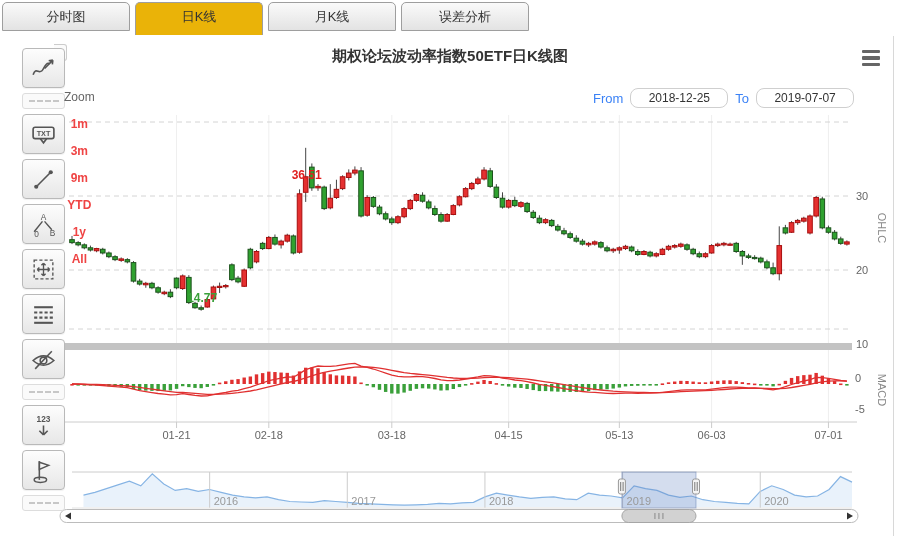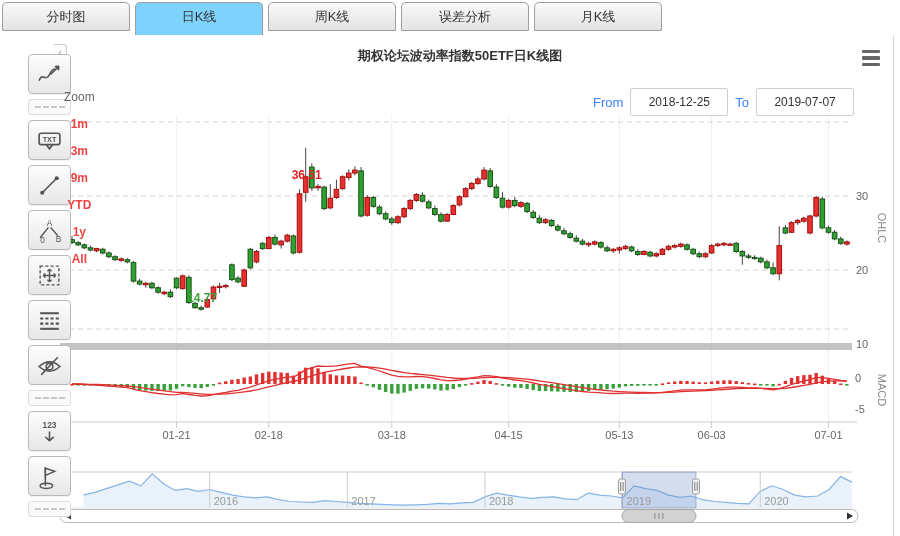--- a/index.html
+++ b/index.html
@@ -5,46 +5,46 @@
   html,body{margin:0;padding:0;background:#fff;width:900px;height:536px;overflow:hidden;
     font-family:"Liberation Sans","DejaVu Sans",sans-serif;}
   #stage{position:relative;width:900px;height:536px;background:#fff;}
   svg text{font-family:"Liberation Sans","DejaVu Sans",sans-serif;}
 
   
   .tabbar{position:absolute;left:2px;top:2px;display:flex;gap:5px;align-items:flex-start;z-index:5;}
   .tab{box-sizing:border-box;width:128px;height:29px;line-height:27px;text-align:center;
     font-size:13px;color:#333;background:linear-gradient(#fafafa,#e3e3e3);
     border:1px solid #9e9e9e;border-radius:5px 5px 0 0;cursor:pointer;}
-  .tab.active{height:33px;background:#7dd3fc;border-bottom:none;font-weight:normal;}
+  .tab.active{height:33px;background:#eab308;border-bottom:none;font-weight:normal;}
 
   
-  .sidebar{position:absolute;left:28px;top:48px;display:flex;flex-direction:column;gap:5px;z-index:5;margin-top:6px;}
+  .sidebar{position:absolute;left:22px;top:48px;display:flex;flex-direction:column;gap:5px;z-index:5;}
   .toolbtn{box-sizing:border-box;width:43px;height:40px;border:1px solid #b9b9b9;border-radius:4px;
     background:linear-gradient(#fdfdfd,#e7e7e7);display:flex;align-items:center;justify-content:center;
     cursor:pointer;box-shadow:0 1px 1px rgba(0,0,0,.06);}
   .toolsep{box-sizing:border-box;width:43px;height:16px;border:1px solid #ddd;border-radius:3px;
     background:#fafafa;display:flex;align-items:center;justify-content:center;}
   .toolsep .dash{width:30px;border-top:2px dashed #c7c7c7;}
   .collapse{position:absolute;left:54px;top:44px;width:13px;height:17px;line-height:15px;text-align:center;
     box-sizing:border-box;border:1px solid #ccc;border-left:none;border-radius:0 3px 3px 0;background:#fbfbfb;
     color:#999;font-size:11px;cursor:pointer;z-index:4;}
 
   
-  .title{position:absolute;left:30px;top:47px;width:860px;text-align:center;font-size:13px;
+  .title{position:absolute;left:20px;top:47px;width:860px;text-align:center;font-size:15px;
     font-weight:bold;color:#333;z-index:3;}
   .burger{position:absolute;left:862px;top:50px;width:18px;height:16px;display:flex;
     flex-direction:column;justify-content:space-between;cursor:pointer;z-index:6;}
   .burger div{height:3.4px;background:#666;border-radius:1px;}
   .zoomrow{position:absolute;left:64px;top:90px;display:flex;gap:13px;align-items:center;z-index:6;flex-direction:column;}
   .zoomlbl{font-size:12px;color:#666;}
   .zbtn{font-size:12px;font-weight:bold;color:#ef4444;cursor:pointer;}
   .rangerow{position:absolute;left:593px;top:88px;display:flex;gap:7px;align-items:center;z-index:6;}
   .rlabel{font-size:13px;color:#3b82f6;}
-  .rinput{box-sizing:border-box;width:98px;height:28px;border:1px solid #cfcfcf;border-radius:2px;
+  .rinput{box-sizing:border-box;width:98px;height:20px;border:1px solid #cfcfcf;border-radius:8px;
     text-align:center;font-size:12px;color:#333;padding:1px 2px;background:#fff;
     font-family:"Liberation Sans",sans-serif;}
   .rightborder{position:absolute;left:893px;top:36px;width:1px;height:500px;background:#d8d8d8;}
 </style>
 </head>
 <body>
 <div id="stage">
 
   <svg id="plot" width="900" height="536" style="position:absolute;left:0;top:0;">
       <line x1="176.55" y1="115" x2="176.55" y2="422" stroke="#efefef"></line>
@@ -504,23 +504,22 @@
         <line x1="658.95" y1="513" x2="658.95" y2="519" stroke="#888"></line>
         <line x1="662.95" y1="513" x2="662.95" y2="519" stroke="#888"></line>
         <path d="M71,512.5 L71,519.5 L65,516 Z" fill="#333333"></path>
         <path d="M847,512.5 L847,519.5 L853,516 Z" fill="#333333"></path>
       </g>
     </svg>
 
   <div class="tabbar" id="tabbar">
       <div class="tab">分时图</div>
       <div class="tab active">日K线</div>
-      <div class="tab">周K线</div>
+      <div class="tab">月K线</div>
       <div class="tab">误差分析</div>
-      <div class="tab">月K线</div>
     </div>
 
   <div class="sidebar" id="sidebar">
       <div class="toolbtn">
         <svg width="27" height="27" viewBox="0 0 26 26">
           <path d="M3,19 C6,10 9,21 13,13 S18,9 19,8" fill="none" stroke="#555" stroke-width="1.6"></path>
           <path d="M14,13 L22,5 M22,5 l-4,0.5 M22,5 l-0.5,4" fill="none" stroke="#555" stroke-width="1.6"></path>
         </svg>
       </div>
       <div class="toolsep">

